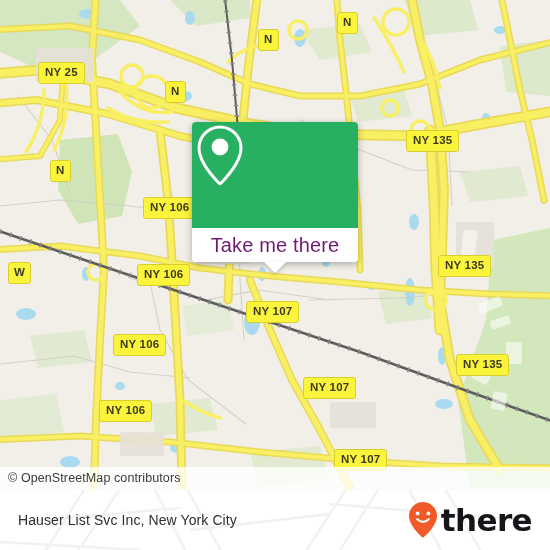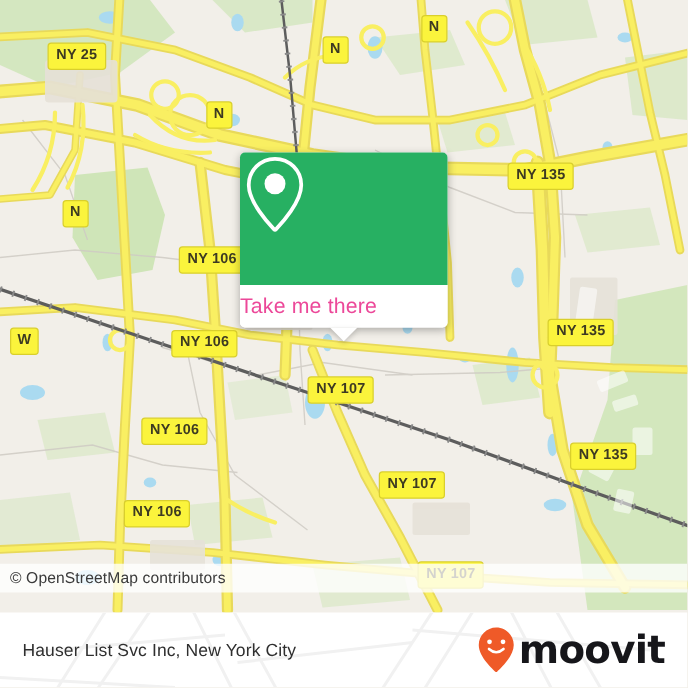--- a/index.html
+++ b/index.html
@@ -9,21 +9,21 @@
     background:#f2efe9;
   }
   #root{position:relative;width:550px;height:550px;overflow:hidden;}
 
   
   #map{position:absolute;left:0;top:0;width:550px;height:490px;overflow:hidden;background:#f2efe9;}
   #map svg{position:absolute;left:0;top:0;}
 
   
   #attrib{
-    position:absolute;left:0;bottom:16px;width:100%;
+    position:absolute;left:0;bottom:0;width:100%;
     background:rgba(255,255,255,.78);
     font-size:12.5px;color:#3a3a3a;
     padding:4px 0 5px 8px;box-sizing:border-box;
     letter-spacing:.1px;
   }
 
   
   .shield{
     position:absolute;
     background:#fbf43c;
@@ -51,22 +51,22 @@
   }
   #card-green{
     position:absolute;left:0;top:0;width:100%;height:106px;
     background:#27b062;
     border-radius:4px 4px 0 0;
     display:flex;align-items:center;justify-content:center;
   }
   #card-label{
     position:absolute;left:0;top:106px;width:100%;height:34px;
     background:#fff;border-radius:0 0 4px 4px;
-    display:flex;align-items:center;
-    font-size:17px;color:#ec4899;letter-spacing:.15px;
+    display:flex;align-items:center;justify-content:center;
+    font-size:20px;color:#701a75;letter-spacing:.15px;
   }
   #card-pointer{
     position:absolute;left:50%;margin-left:-11px;bottom:-11px;
     width:0;height:0;
     border-left:11px solid transparent;
     border-right:11px solid transparent;
     border-top:11px solid #fff;
     filter:drop-shadow(0 2px 2px rgba(0,0,0,.18));
   }
 
@@ -236,21 +236,21 @@
         <rect x="462" y="230" width="14" height="30" rx="2" transform="rotate(8 469 245)"></rect>
         <rect x="478" y="300" width="24" height="10" rx="2" transform="rotate(-22 490 305)"></rect>
         <rect x="490" y="318" width="20" height="9" rx="2" transform="rotate(-18 500 322)"></rect>
         <rect x="506" y="342" width="16" height="22" rx="2"></rect>
         <rect x="472" y="370" width="18" height="12" rx="2" transform="rotate(28 481 376)"></rect>
         <rect x="492" y="392" width="14" height="18" rx="2" transform="rotate(12 499 401)"></rect>
       </g>
     </svg>
 
     <div>
-      <div class="shield" style="left:38px;top:34px;">NY 25</div>
+      <div class="shield" style="left:38px;top:62px;">NY 25</div>
       <div class="shield sq" style="left:258px;top:29px;">N</div>
       <div class="shield sq" style="left:337px;top:12px;">N</div>
       <div class="shield sq" style="left:165px;top:81px;">N</div>
       <div class="shield" style="left:406px;top:130px;">NY 135</div>
       <div class="shield sq" style="left:50px;top:160px;">N</div>
       <div class="shield" style="left:143px;top:197px;">NY 106</div>
       <div class="shield sq" style="left:8px;top:262px;">W</div>
       <div class="shield" style="left:137px;top:264px;">NY 106</div>
       <div class="shield" style="left:438px;top:255px;">NY 135</div>
       <div class="shield" style="left:246px;top:301px;">NY 107</div>
@@ -301,17 +301,17 @@
       <span>Hauser List Svc Inc, New York City</span>
     </div>
 
     <div id="logo">
       <svg width="30" height="38" viewBox="0 0 30 38">
         <path d="M15 1 C7.3 1 1 7.3 1 15 C1 24.5 12.6 34.8 14.3 36.3 C14.7 36.7 15.3 36.7 15.7 36.3 C17.4 34.8 29 24.5 29 15 C29 7.3 22.7 1 15 1 Z" fill="#ef5a28"></path>
         <circle cx="9.6" cy="12.4" r="1.9" fill="#ffffff"></circle>
         <circle cx="20.4" cy="12.4" r="1.9" fill="#ffffff"></circle>
         <path d="M9.2 18.2 Q15 23.4 20.8 18.2" stroke="#ffffff" stroke-width="2.1" fill="none" stroke-linecap="round"></path>
       </svg>
-      <span id="logo-word">moovit</span>
+      <span id="logo-word">there</span>
     </div>
   </div>
 
 </div>
 
 </body></html>

